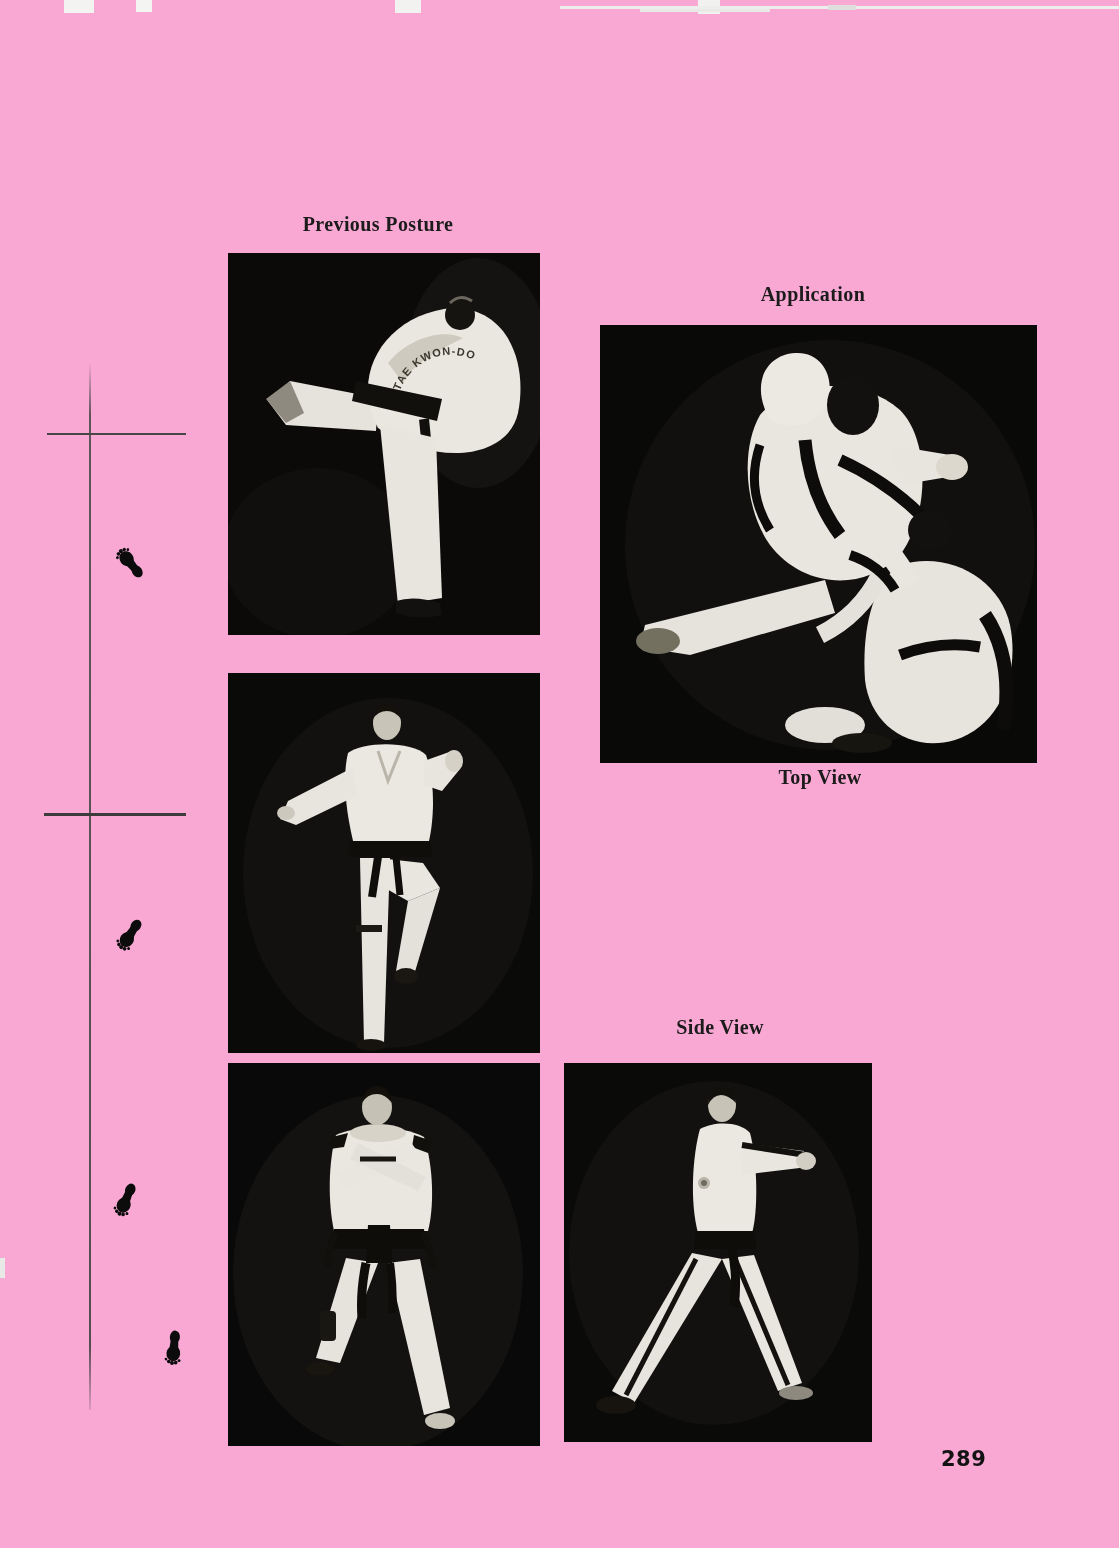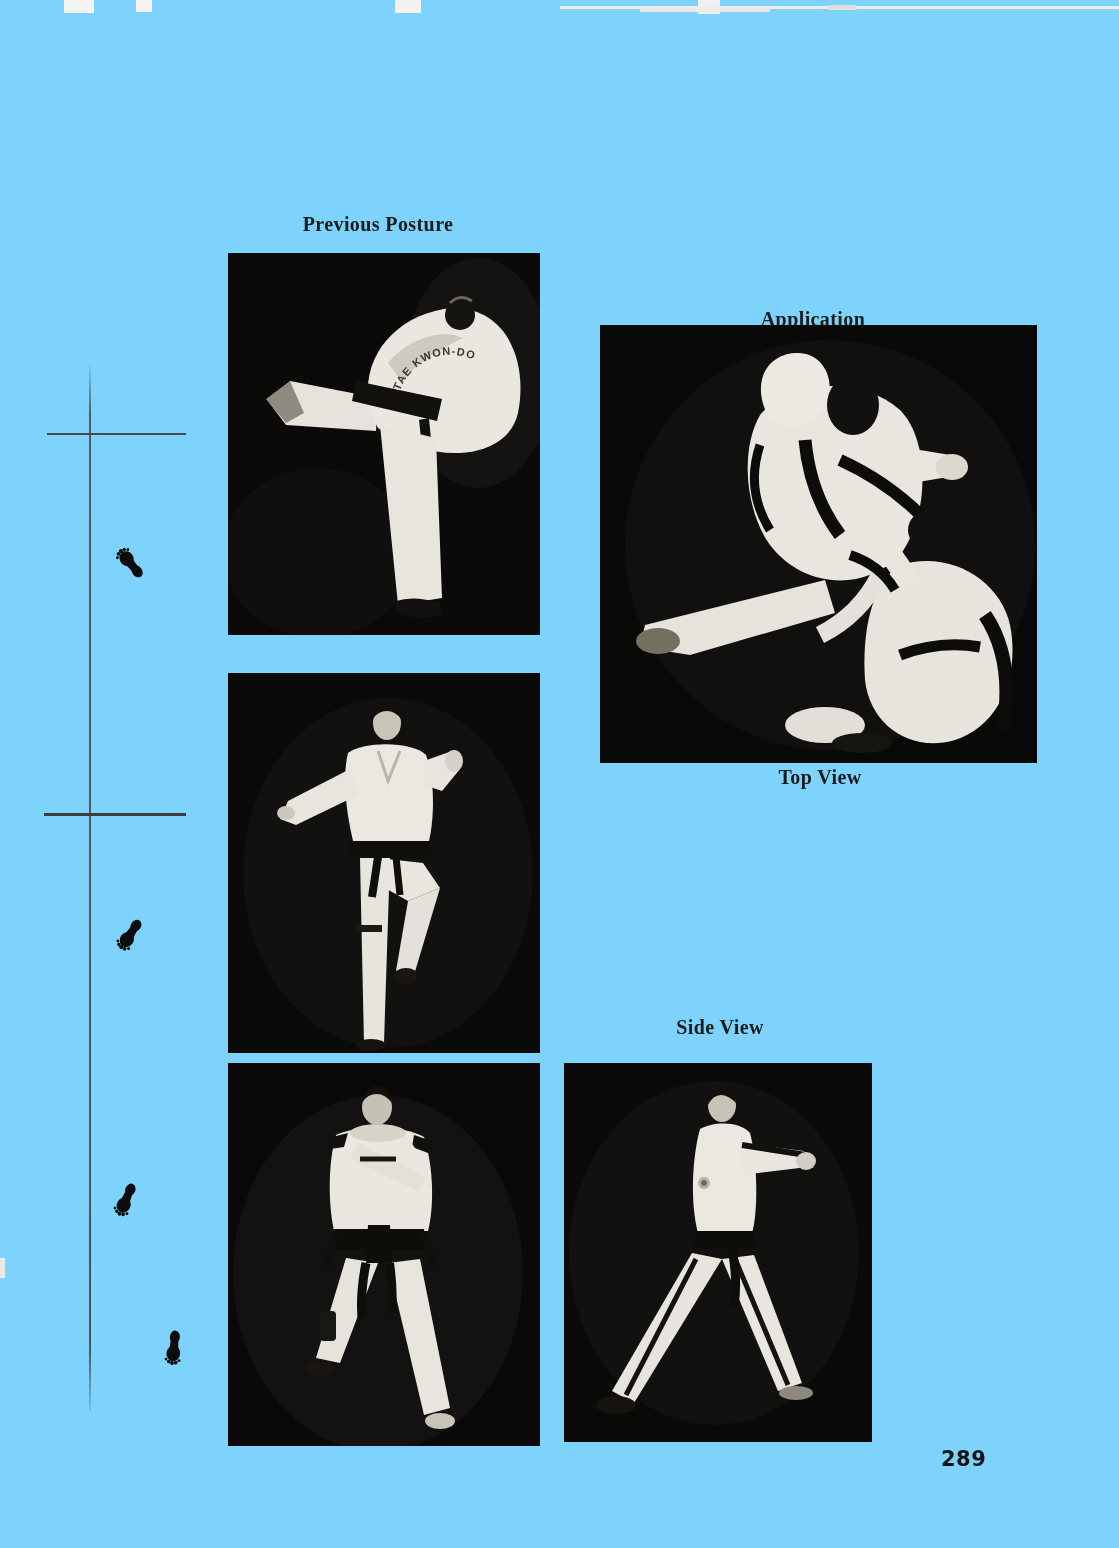--- a/index.html
+++ b/index.html
@@ -1,21 +1,21 @@
 <!DOCTYPE html>
 <html><head>
 <meta charset="utf-8">
 <style>
   html,body{margin:0;padding:0;}
   body{width:1119px;height:1548px;background:#ffffff;font-family:"Liberation Serif",serif;}
-  .page{position:absolute;left:0;top:0;width:1119px;height:1548px;background:#7dd3fc;overflow:hidden;}
+  .page{position:absolute;left:0;top:0;width:1119px;height:1548px;background:#f9a8d4;overflow:hidden;}
   .caption{position:absolute;font-family:"Liberation Serif",serif;font-weight:bold;font-size:20px;
            color:#1b1b1b;text-align:center;letter-spacing:0.4px;white-space:nowrap;}
   .cap-prev{left:258px;top:213px;width:240px;}
-  .cap-app {left:693px;top:308px;width:240px;}
+  .cap-app {left:693px;top:283px;width:240px;}
   .cap-top {left:700px;top:766px;width:240px;}
   .cap-side{left:600px;top:1016px;width:240px;}
   figure.photo{position:absolute;margin:0;padding:0;}
   figure.photo svg{display:block;width:100%;height:100%;}
   .ph1{left:228px;top:253px;width:312px;height:382px;}
   .ph2{left:228px;top:673px;width:312px;height:380px;}
   .ph3{left:228px;top:1063px;width:312px;height:383px;}
   .phapp{left:600px;top:325px;width:437px;height:438px;}
   .phside{left:564px;top:1063px;width:308px;height:379px;}
   .pagenum{position:absolute;left:941px;top:1447px;font-family:"DejaVu Sans",sans-serif;

